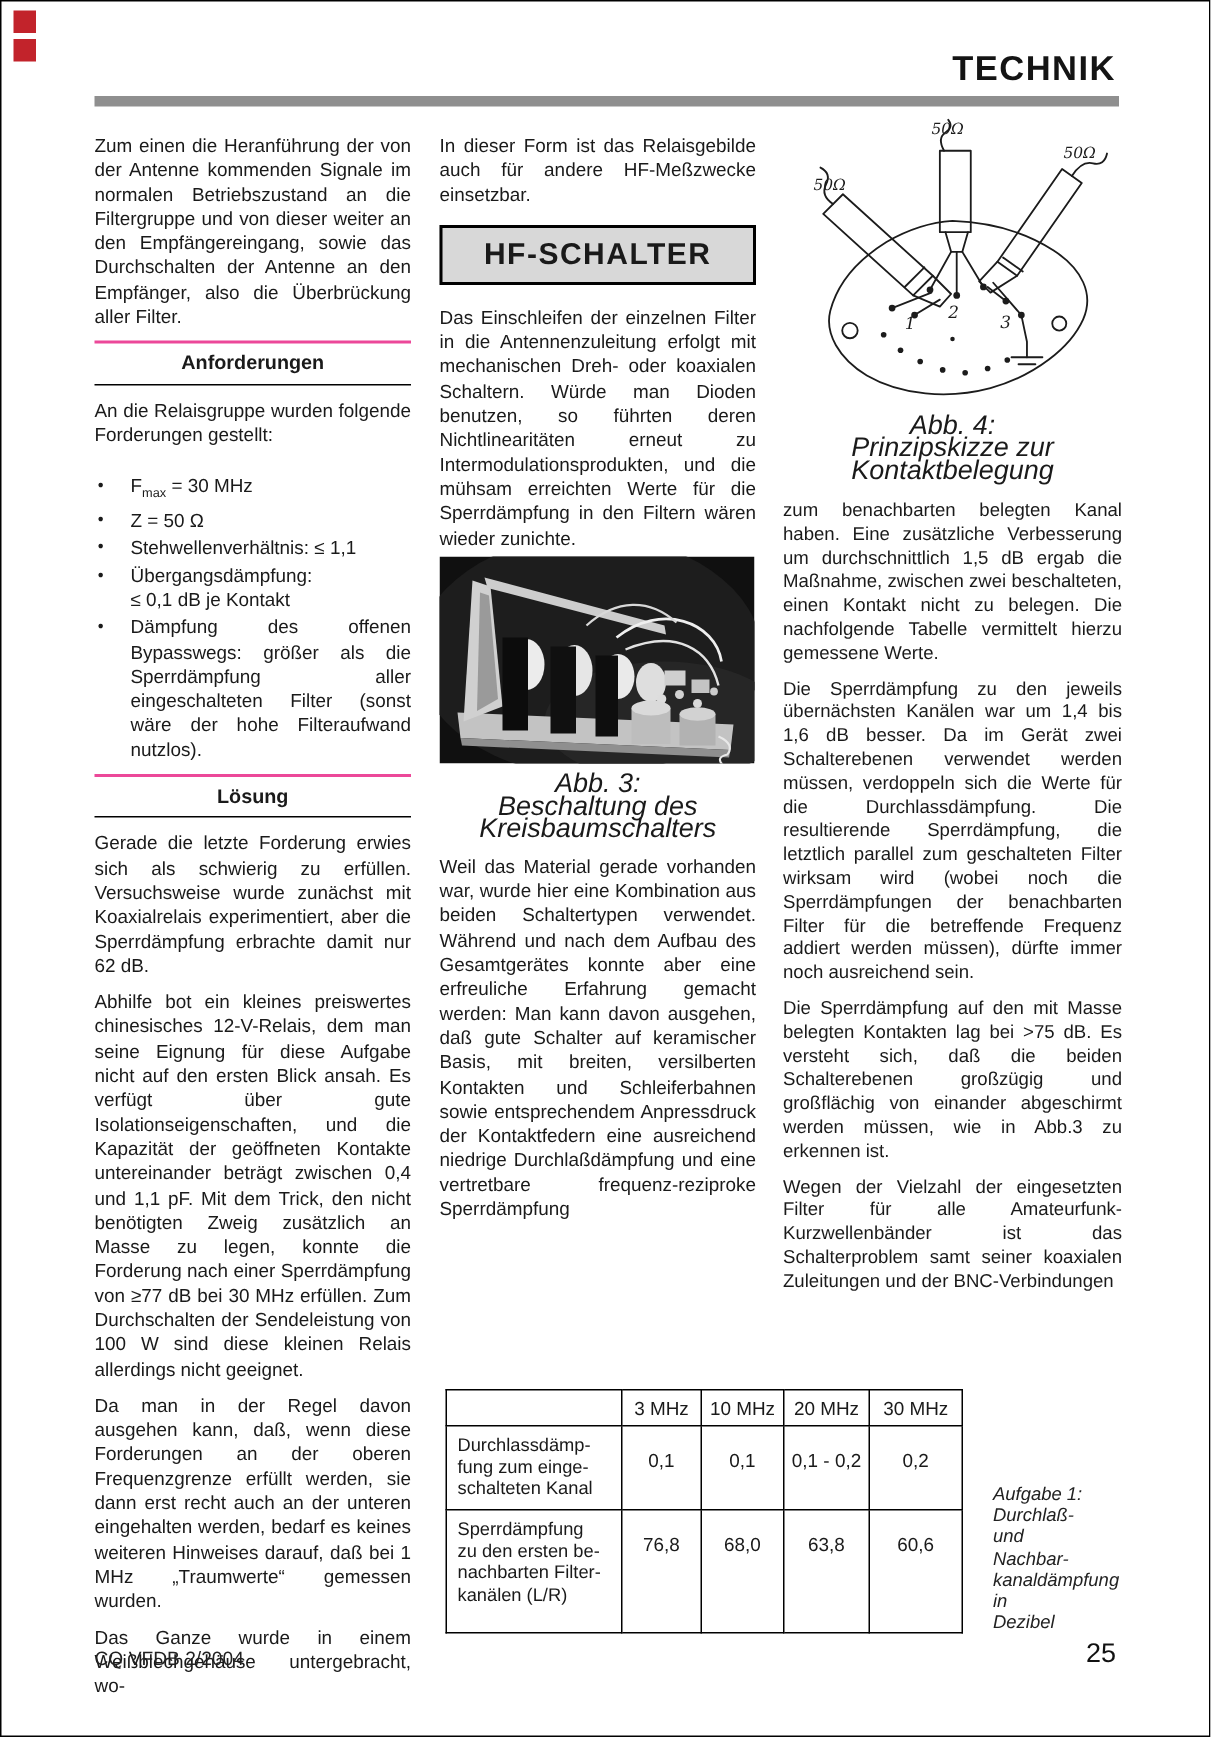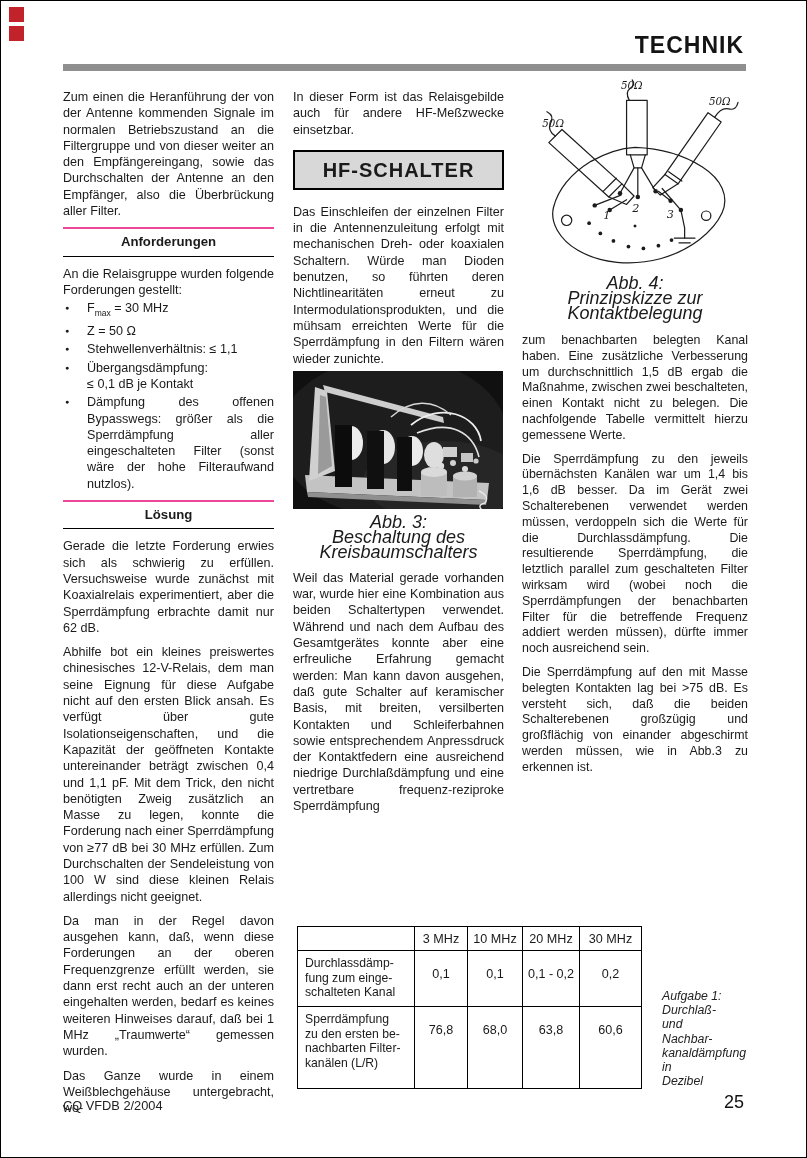--- a/index.html
+++ b/index.html
@@ -70,21 +70,21 @@
 <div class="page">
 
   <div class="red-square rs1"></div>
   <div class="red-square rs2"></div>
   <div class="technik">TECHNIK</div>
   <div class="header-rule"></div>
 
   <div class="col col1">
     <p>Zum einen die Heranführung der von der Antenne kommenden Signale im normalen Betriebszustand an die Filtergruppe und von dieser weiter an den Empfängereingang, sowie das Durchschalten der Antenne an den Empfänger, also die Überbrückung aller Filter.</p>
     <div class="sec-header">Anforderungen</div>
-    <p style="margin-bottom:2px">An die Relaisgruppe wurden folgende Forderungen gestellt:</p>
+    <p style="margin-bottom:18px">An die Relaisgruppe wurden folgende Forderungen gestellt:</p>
     <ul class="reqs">
       <li>
           <span><span>F</span><sub>max</sub><span> = 30 MHz</span></span>
         </li>
       <li>
           <span>Z = 50 Ω</span>
         </li>
       <li>
           <span>Stehwellenverhältnis: ≤ 1,1</span>
         </li>
@@ -228,20 +228,21 @@
         <text x="147" y="150" font-size="12">3</text>
       </g>
     </svg>
     <div class="fig-caption" style="margin-bottom:12px">
       <span>Abb. 4:</span>
       <span>Prinzipskizze zur Kontaktbelegung</span>
     </div>
     <p>zum benachbarten belegten Kanal haben. Eine zusätzliche Verbesserung um durchschnittlich 1,5 dB ergab die Maßnahme, zwischen zwei beschalteten, einen Kontakt nicht zu belegen. Die nachfolgende Tabelle vermittelt hierzu gemessene Werte.</p>
     <p>Die Sperrdämpfung zu den jeweils übernächsten Kanälen war um 1,4 bis 1,6 dB besser. Da im Gerät zwei Schalterebenen verwendet werden müssen, verdoppeln sich die Werte für die Durchlassdämpfung. Die resultierende Sperrdämpfung, die letztlich parallel zum geschalteten Filter wirksam wird (wobei noch die Sperrdämpfungen der benachbarten Filter für die betreffende Frequenz addiert werden müssen), dürfte immer noch ausreichend sein.</p>
     <p>Die Sperrdämpfung auf den mit Masse belegten Kontakten lag bei &gt;75 dB. Es versteht sich, daß die beiden Schalterebenen großzügig und großflächig von einander abgeschirmt werden müssen, wie in Abb.3 zu erkennen ist.</p>
+    <p>Wegen der Vielzahl der eingesetzten Filter für alle Amateurfunk-Kurzwellenbänder ist das Schalterproblem samt seiner koaxialen Zuleitungen und der BNC-Verbindungen</p>
   </div>
 
   <div class="table-wrap">
     <table class="t1">
       <colgroup>
           <col class="c1">
           <col class="c2">
           <col class="c3">
           <col class="c4">
           <col class="c5">

